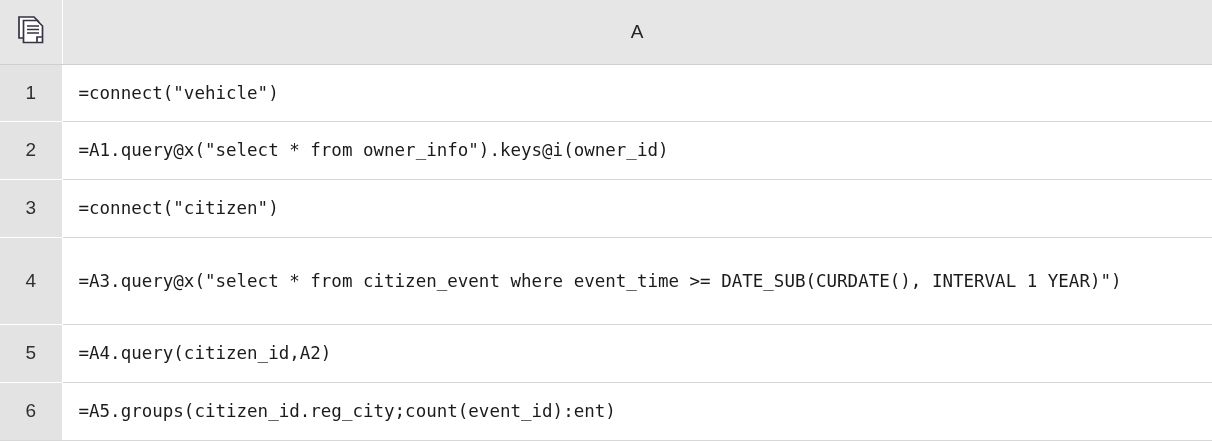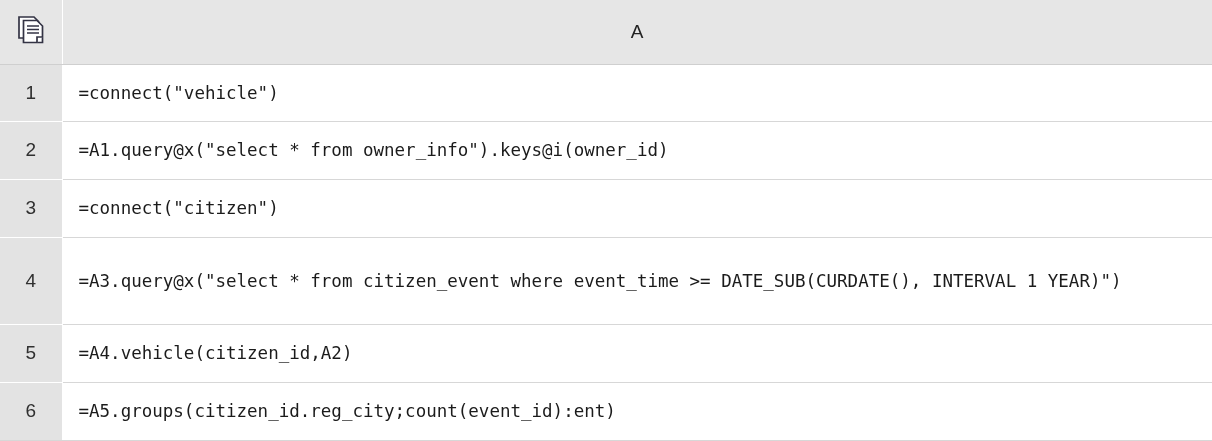--- a/index.html
+++ b/index.html
@@ -145,21 +145,21 @@
       <td class="cell">=connect("citizen")</td>
     </tr>
 
     <tr class="r4">
       <td class="row-head">4</td>
       <td class="cell">=A3.query@x("select * from citizen_event where event_time &gt;= DATE_SUB(CURDATE(), INTERVAL 1 YEAR)")</td>
     </tr>
 
     <tr class="r5">
       <td class="row-head">5</td>
-      <td class="cell">=A4.vehicle(citizen_id,A2)</td>
+      <td class="cell">=A4.query(citizen_id,A2)</td>
     </tr>
 
     <tr class="r6 last-row">
       <td class="row-head">6</td>
       <td class="cell">=A5.groups(citizen_id.reg_city;count(event_id):ent)</td>
     </tr>
   </tbody>
 </table>
 
 </body></html>

